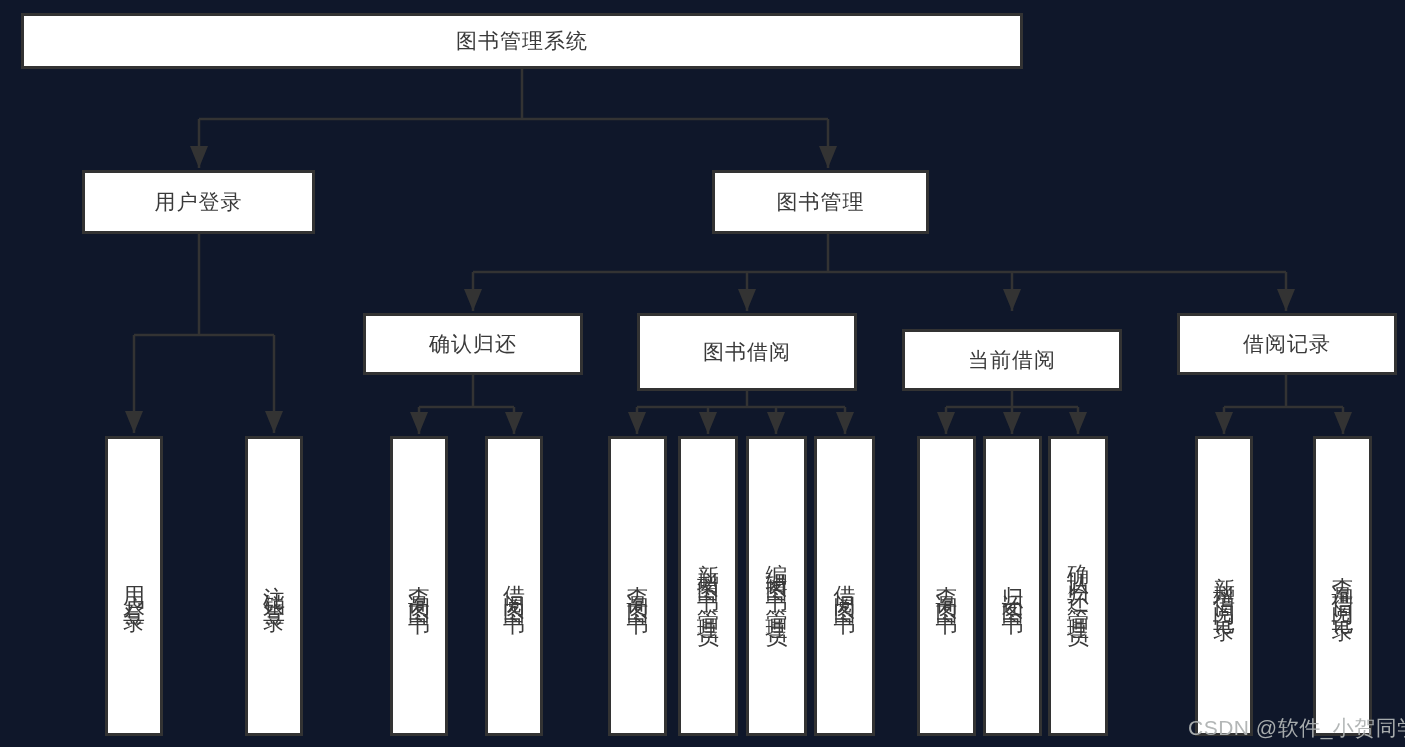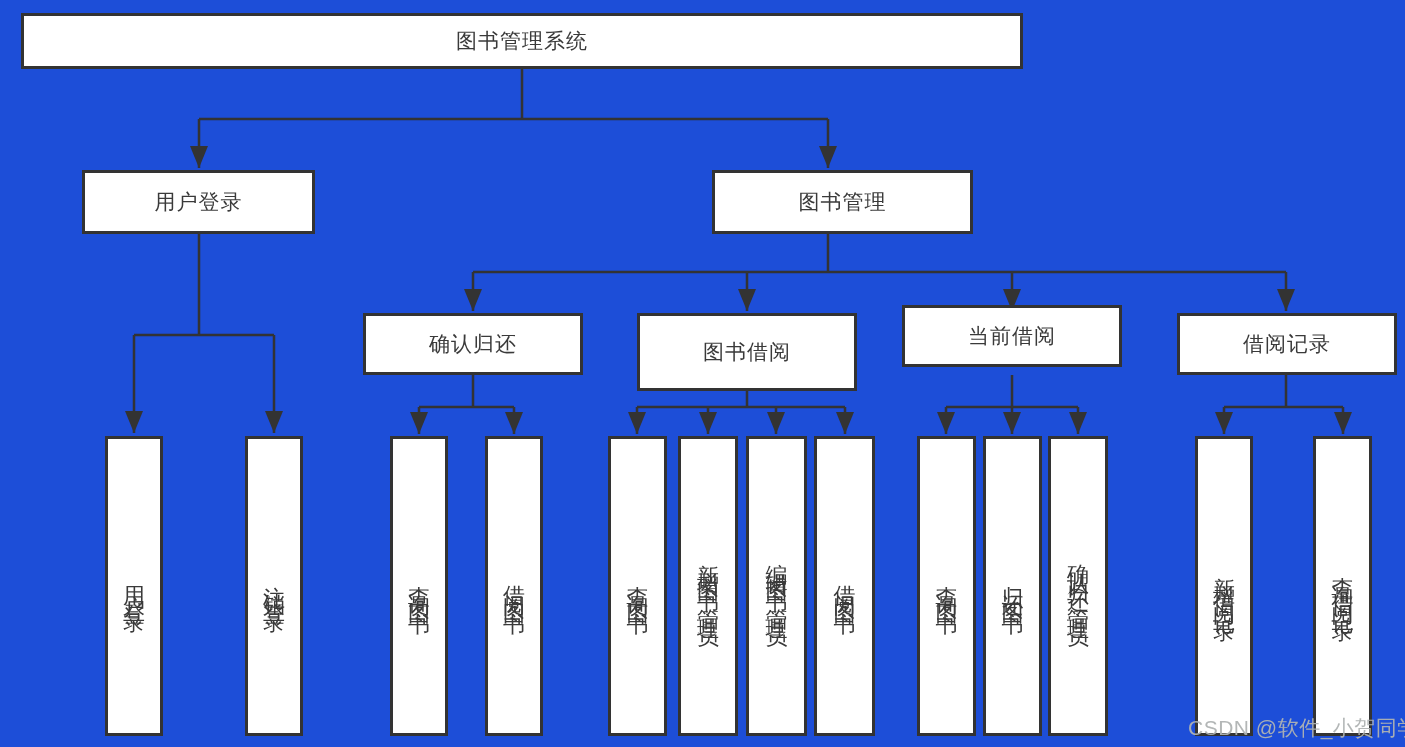--- a/index.html
+++ b/index.html
@@ -1,17 +1,17 @@
 <!DOCTYPE html>
 <html><head>
 <meta charset="utf-8">
 <style>
   html,body{margin:0;padding:0;background:#ffffff;}
   .canvas{
-    position:relative;width:1405px;height:747px;background:#1d4ed8;overflow:hidden;
+    position:relative;width:1405px;height:747px;background:#0f172a;overflow:hidden;
     font-family:"Liberation Sans",sans-serif;color:#3a3a3a;
   }
   .wires{position:absolute;left:0;top:0;z-index:1;}
   .wires path{stroke:#333333;stroke-width:2.5;fill:none;}
   .node{
     position:absolute;z-index:2;box-sizing:border-box;background:#ffffff;
     border:3px solid #333333;display:flex;align-items:center;justify-content:center;
   }
   .hbox span{
     font-size:21px;letter-spacing:1px;color:#3a3a3a;white-space:nowrap;
@@ -92,31 +92,31 @@
     </g>
   </svg>
 
   <div class="node hbox" style="left:21px;top:13px;width:1002px;height:56px">
     <span>图书管理系统</span>
   </div>
 
   <div class="node hbox" style="left:82px;top:170px;width:233px;height:64px">
     <span>用户登录</span>
   </div>
-  <div class="node hbox" style="left:712px;top:170px;width:261px;height:64px">
+  <div class="node hbox" style="left:712px;top:170px;width:217px;height:64px">
     <span>图书管理</span>
   </div>
 
   <div class="node hbox" style="left:363px;top:313px;width:220px;height:62px">
     <span>确认归还</span>
   </div>
   <div class="node hbox" style="left:637px;top:313px;width:220px;height:78px">
     <span>图书借阅</span>
   </div>
-  <div class="node hbox" style="left:902px;top:305px;width:220px;height:62px">
+  <div class="node hbox" style="left:902px;top:329px;width:220px;height:62px">
     <span>当前借阅</span>
   </div>
   <div class="node hbox" style="left:1177px;top:313px;width:220px;height:62px">
     <span>借阅记录</span>
   </div>
 
   <div class="node vbox" style="left:105px;top:436px;width:58px;height:300px">
     <span>用户登录</span>
   </div>
   <div class="node vbox" style="left:245px;top:436px;width:58px;height:300px">

